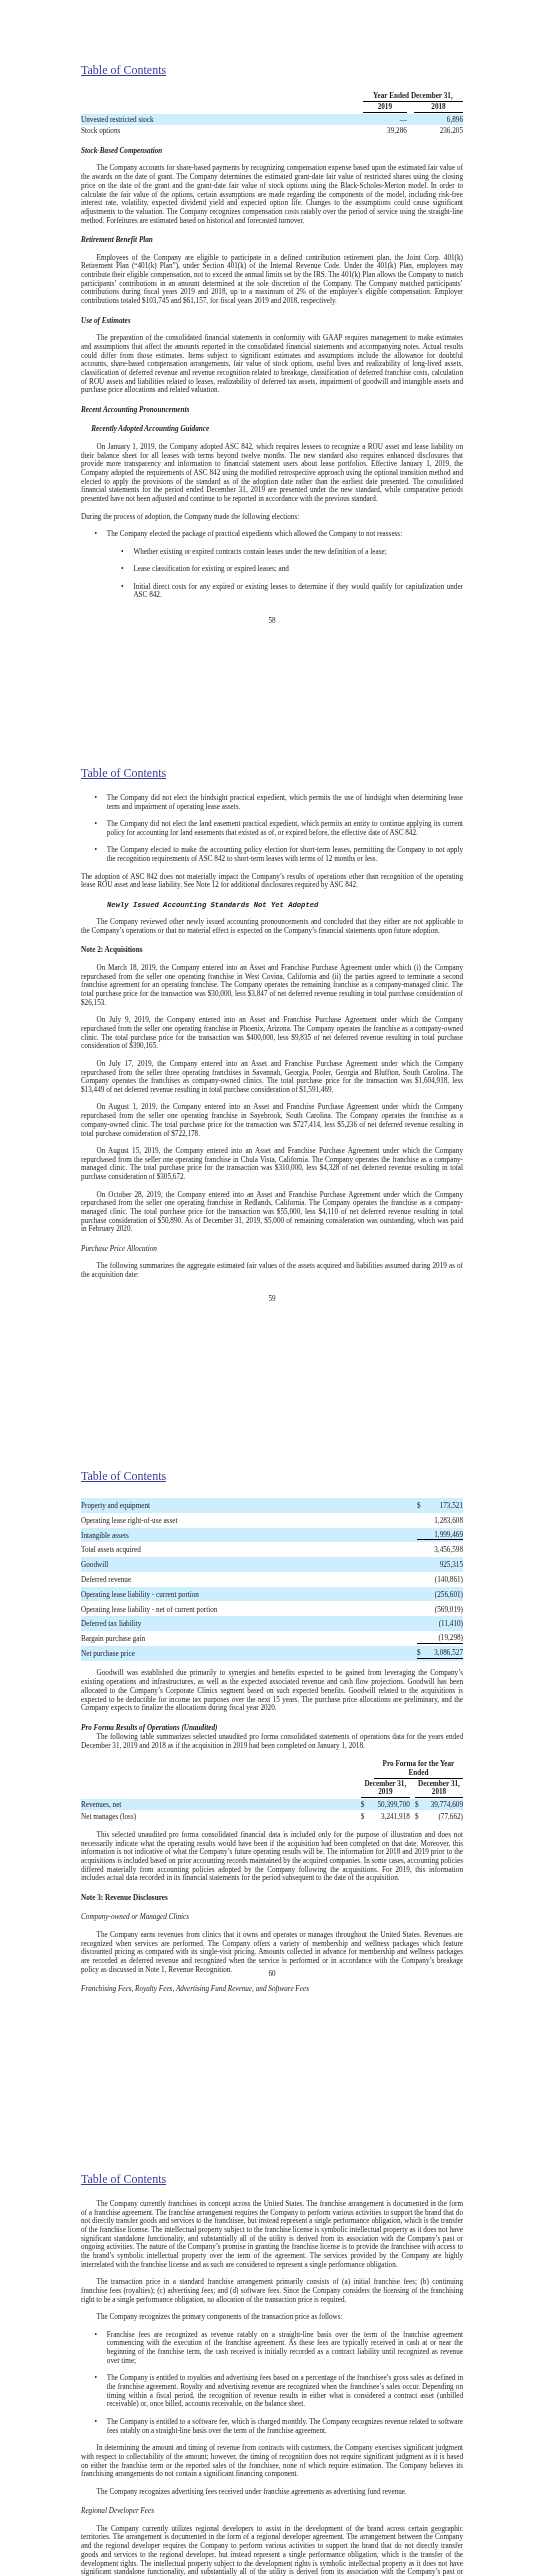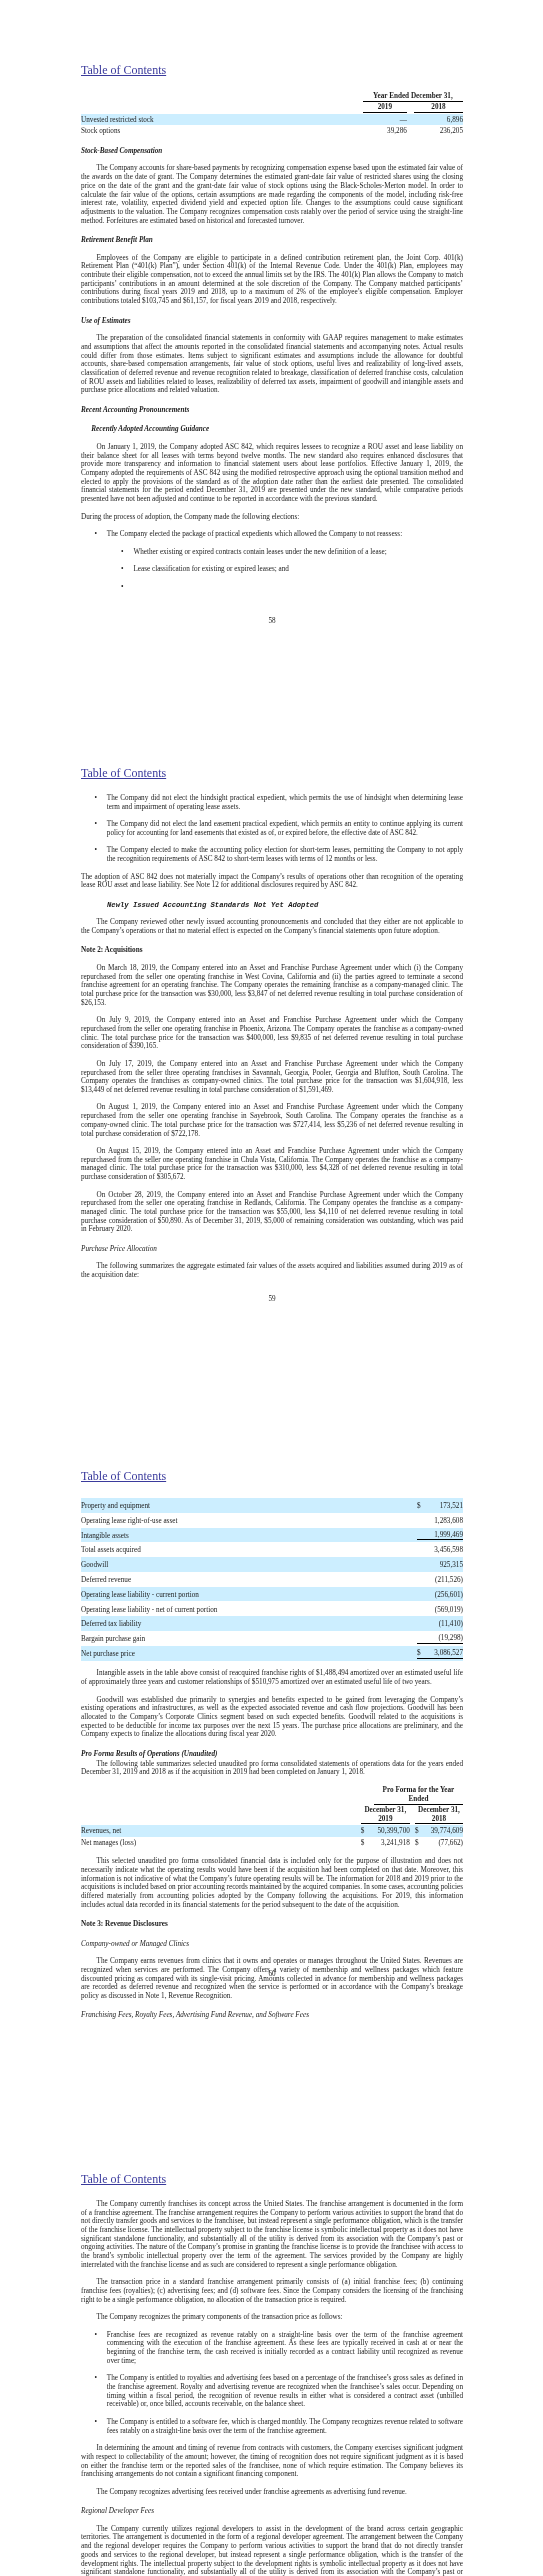--- a/index.html
+++ b/index.html
@@ -98,20 +98,21 @@
     <div class="bullet b-l2">
       <span class="b-glyph">•</span>
       <div class="b-text">Whether existing or expired contracts contain leases under the new definition of a lease;</div>
     </div>
     <div class="bullet b-l2">
       <span class="b-glyph">•</span>
       <div class="b-text">Lease classification for existing or expired leases; and</div>
     </div>
     <div class="bullet b-l2">
       <span class="b-glyph">•</span>
+      <div class="b-text">Initial direct costs for any expired or existing leases to determine if they would qualify for capitalization under ASC 842.</div>
     </div>
   </div>
   <div class="page-no" style="top:617px;">58</div>
 </div>
 
 <div class="page">
   <div class="content">
     <a href="#" class="toc-link">Table of Contents</a>
 
     <div class="bullet b-l1" style="margin-top:13.4px;">
@@ -182,21 +183,21 @@
         <div>Goodwill</div>
         <div class="t2-num">
             <span></span>
             <span>925,315</span>
           </div>
       </div>
       <div class="t2-row">
         <div>Deferred revenue</div>
         <div class="t2-num">
             <span></span>
-            <span>(211,526)</span>
+            <span>(140,861)</span>
           </div>
       </div>
       <div class="t2-row shaded">
         <div>Operating lease liability - current portion</div>
         <div class="t2-num">
             <span></span>
             <span>(256,601)</span>
           </div>
       </div>
       <div class="t2-row">
@@ -222,21 +223,20 @@
       </div>
       <div class="t2-row shaded">
         <div>Net purchase price</div>
         <div class="t2-num uu">
             <span>$</span>
             <span>3,086,527</span>
           </div>
       </div>
     </div>
 
-    <p class="body ind">Intangible assets in the table above consist of reacquired franchise rights of $1,488,494 amortized over an estimated useful life of approximately three years and customer relationships of $510,975 amortized over an estimated useful life of two years.</p>
     <p class="body ind">Goodwill was established due primarily to synergies and benefits expected to be gained from leveraging the Company’s existing operations and infrastructures, as well as the expected associated revenue and cash flow projections. Goodwill has been allocated to the Company’s Corporate Clinics segment based on such expected benefits. Goodwill related to the acquisitions is expected to be deductible for income tax purposes over the next 15 years. The purchase price allocations are preliminary, and the Company expects to finalize the allocations during fiscal year 2020.</p>
 
     <div class="h-bi tight">Pro Forma Results of Operations (Unaudited)</div>
     <p class="body ind" style="margin-top:0;">The following table summarizes selected unaudited pro forma consolidated statements of operations data for the years ended December 31, 2019 and 2018 as if the acquisition in 2019 had been completed on January 1, 2018.</p>
 
     <div class="t3">
       <div class="t3-row">
         <div></div>
         <div class="t3-span">Pro Forma for the Year Ended</div>
       </div>

